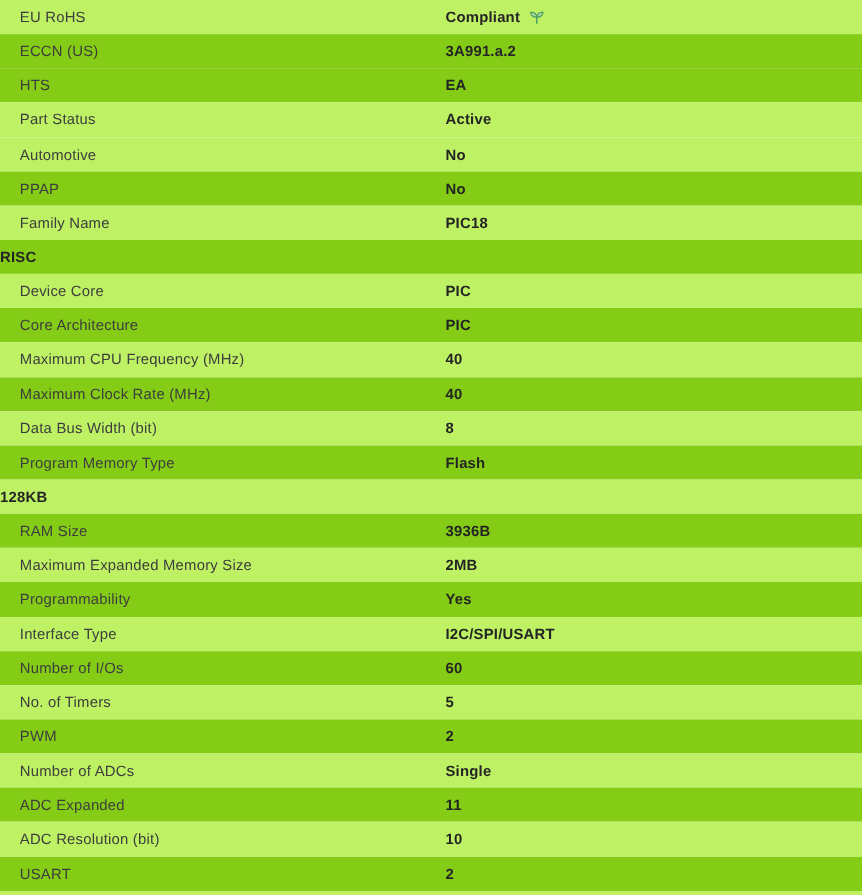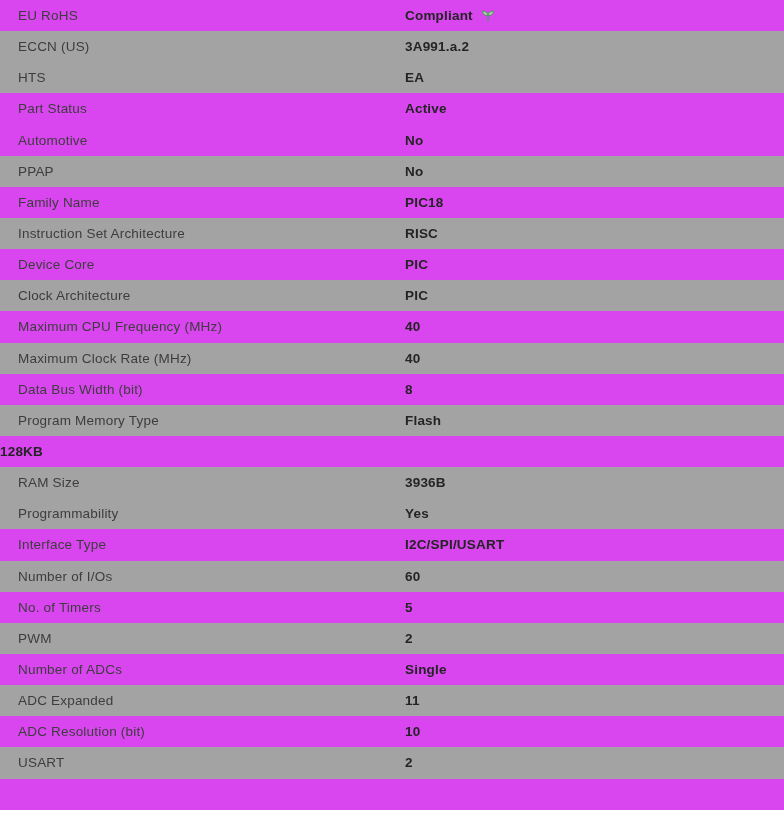--- a/index.html
+++ b/index.html
@@ -11,24 +11,24 @@
     width: 784px;
     height: 814px;
     overflow: hidden;
     font-family: "Liberation Sans", sans-serif;
     background: #ffffff;
   }
   .spec-row {
     display: flex;
     align-items: center;
     height: 31.154px;
-    background: #a3a3a3;
+    background: #84cc16;
   }
   .spec-row.alt {
-    background: #d946ef;
+    background: #bef264;
   }
   .spec-label {
     flex: 0 0 405px;
     box-sizing: border-box;
     padding-left: 18px;
     font-size: 13.5px;
     color: #3d3d3d;
     letter-spacing: 0.2px;
     white-space: nowrap;
     overflow: hidden;
@@ -105,35 +105,34 @@
     </div>
 
     <div class="spec-row alt">
       <div class="spec-label">Family Name</div>
       <div class="spec-value">
         <span>PIC18</span>
       </div>
     </div>
 
     <div class="spec-row">
-      <div class="spec-label">Instruction Set Architecture</div>
       <div class="spec-value">
         <span>RISC</span>
       </div>
     </div>
 
     <div class="spec-row alt">
       <div class="spec-label">Device Core</div>
       <div class="spec-value">
         <span>PIC</span>
       </div>
     </div>
 
     <div class="spec-row">
-      <div class="spec-label">Clock Architecture</div>
+      <div class="spec-label">Core Architecture</div>
       <div class="spec-value">
         <span>PIC</span>
       </div>
     </div>
 
     <div class="spec-row alt">
       <div class="spec-label">Maximum CPU Frequency (MHz)</div>
       <div class="spec-value">
         <span>40</span>
       </div>
@@ -166,20 +165,26 @@
       </div>
     </div>
 
     <div class="spec-row">
       <div class="spec-label">RAM Size</div>
       <div class="spec-value">
         <span>3936B</span>
       </div>
     </div>
 
+    <div class="spec-row alt">
+      <div class="spec-label">Maximum Expanded Memory Size</div>
+      <div class="spec-value">
+        <span>2MB</span>
+      </div>
+    </div>
 
     <div class="spec-row">
       <div class="spec-label">Programmability</div>
       <div class="spec-value">
         <span>Yes</span>
       </div>
     </div>
 
     <div class="spec-row alt">
       <div class="spec-label">Interface Type</div>

